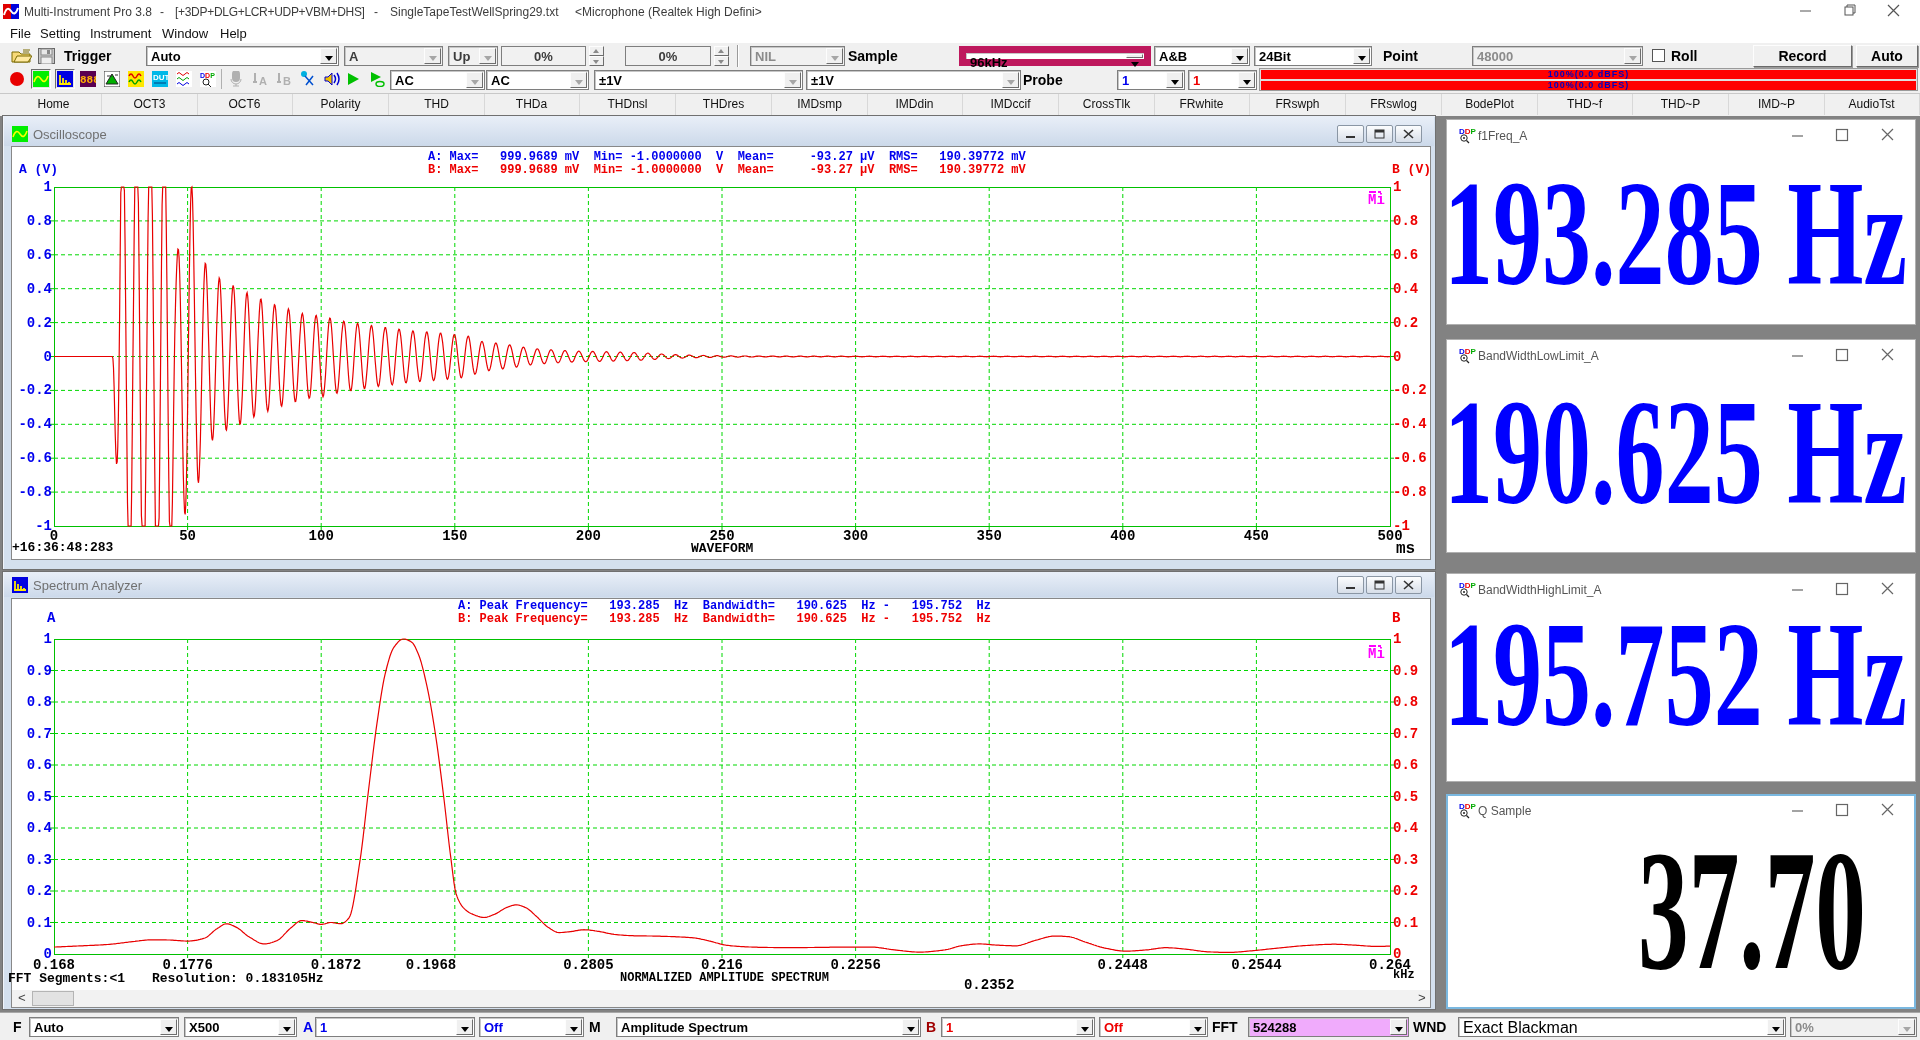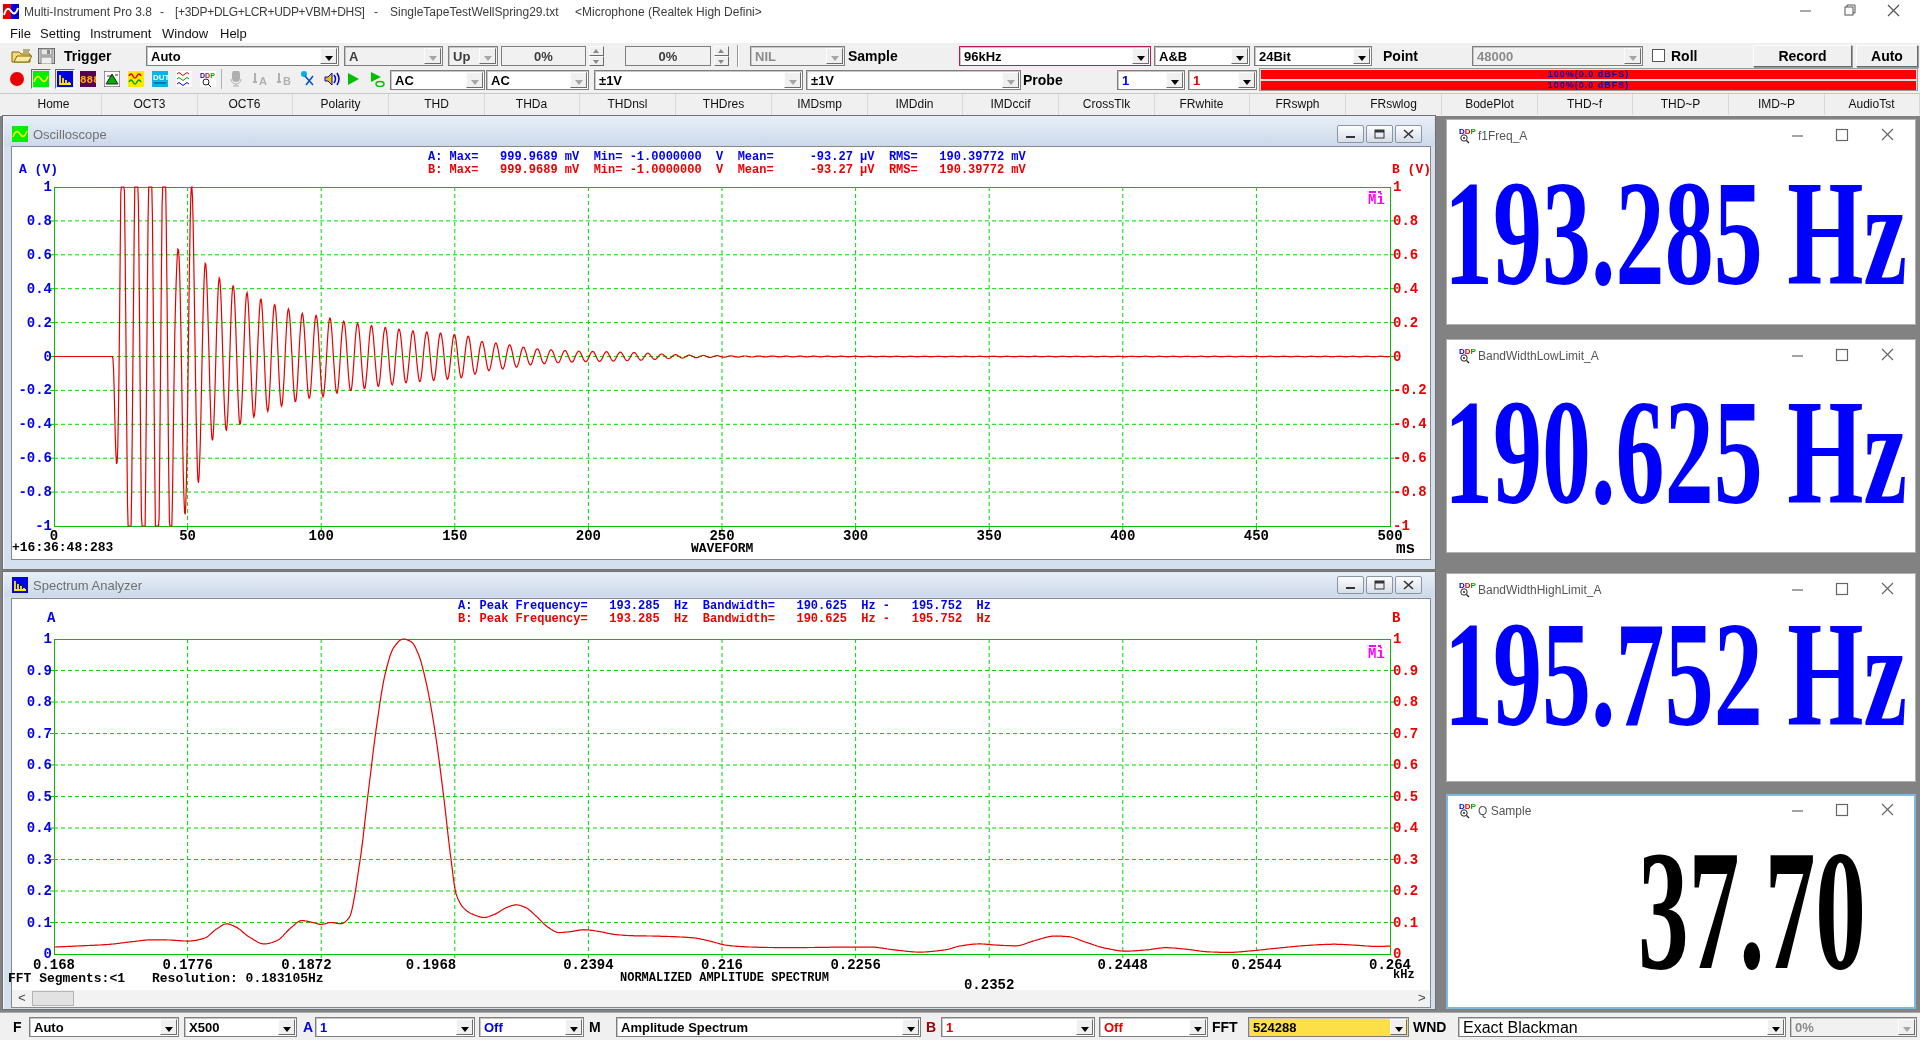--- a/index.html
+++ b/index.html
@@ -78,21 +78,21 @@
   </div>
 <div style="position:absolute;left:737px;top:45px;width:1px;height:22px;background:#9a9a9a;"></div>
 <div style="position:absolute;left:738px;top:45px;width:1px;height:22px;background:#fff;"></div>
 <div style="position:absolute;left:750px;top:46px;width:95px;height:20px;background:#f1f1f1;border:1px solid #7e7e7e;box-shadow:inset 1px 1px 0 #c6c6c6;">
     <div style="position:absolute;left:4px;top:2px;font-size:13px;font-weight:bold;color:#8b8b8b;white-space:pre;line-height:16px;">NIL</div>
     <div style="position:absolute;right:1px;top:1px;bottom:1px;width:17px;background:#f0f0f0;border:1px solid;border-color:#fdfdfd #6d6d6d #6d6d6d #fdfdfd;">
       <div style="position:absolute;left:4px;top:7px;width:0;height:0;border:4px solid transparent;border-top:5px solid #a6a6a6;"></div>
     </div>
   </div>
 <div style="position:absolute;left:848px;top:48px;white-space:pre;font-size:14px;font-weight:bold;">Sample</div>
-<div style="position:absolute;left:959px;top:46px;width:192px;height:20px;background:#fff;border:1px solid #be185d;box-shadow:inset 1px 1px 0 #c6c6c6;">
+<div style="position:absolute;left:959px;top:46px;width:192px;height:20px;background:#fff;border:7px solid #be185d;box-shadow:inset 1px 1px 0 #c6c6c6;">
     <div style="position:absolute;left:4px;top:2px;font-size:13px;font-weight:bold;color:#000;white-space:pre;line-height:16px;">96kHz</div>
     <div style="position:absolute;right:1px;top:1px;bottom:1px;width:17px;background:#f0f0f0;border:1px solid;border-color:#fdfdfd #6d6d6d #6d6d6d #fdfdfd;">
       <div style="position:absolute;left:4px;top:7px;width:0;height:0;border:4px solid transparent;border-top:5px solid #000;"></div>
     </div>
   </div>
 <div style="position:absolute;left:1154px;top:46px;width:96px;height:20px;background:#fff;border:1px solid #7e7e7e;box-shadow:inset 1px 1px 0 #c6c6c6;">
     <div style="position:absolute;left:4px;top:2px;font-size:13px;font-weight:bold;color:#000;white-space:pre;line-height:16px;">A&amp;B</div>
     <div style="position:absolute;right:1px;top:1px;bottom:1px;width:17px;background:#f0f0f0;border:1px solid;border-color:#fdfdfd #6d6d6d #6d6d6d #fdfdfd;">
       <div style="position:absolute;left:4px;top:7px;width:0;height:0;border:4px solid transparent;border-top:5px solid #000;"></div>
     </div>
@@ -460,23 +460,23 @@
 <div style="position:absolute;left:0px;top:851.5px;white-space:pre;font-family:'Liberation Mono',monospace;font-weight:bold;font-size:14px;color:#0000ee;"><div style="width:52px;text-align:right;">0.3</div></div>
 <div style="position:absolute;left:1393px;top:851.5px;white-space:pre;font-family:'Liberation Mono',monospace;font-weight:bold;font-size:14px;color:#ee0000;">0.3</div>
 <div style="position:absolute;left:0px;top:883.0px;white-space:pre;font-family:'Liberation Mono',monospace;font-weight:bold;font-size:14px;color:#0000ee;"><div style="width:52px;text-align:right;">0.2</div></div>
 <div style="position:absolute;left:1393px;top:883.0px;white-space:pre;font-family:'Liberation Mono',monospace;font-weight:bold;font-size:14px;color:#ee0000;">0.2</div>
 <div style="position:absolute;left:0px;top:914.5px;white-space:pre;font-family:'Liberation Mono',monospace;font-weight:bold;font-size:14px;color:#0000ee;"><div style="width:52px;text-align:right;">0.1</div></div>
 <div style="position:absolute;left:1393px;top:914.5px;white-space:pre;font-family:'Liberation Mono',monospace;font-weight:bold;font-size:14px;color:#ee0000;">0.1</div>
 <div style="position:absolute;left:0px;top:946.0px;white-space:pre;font-family:'Liberation Mono',monospace;font-weight:bold;font-size:14px;color:#0000ee;"><div style="width:52px;text-align:right;">0</div></div>
 <div style="position:absolute;left:1393px;top:946.0px;white-space:pre;font-family:'Liberation Mono',monospace;font-weight:bold;font-size:14px;color:#ee0000;">0</div>
 <div style="position:absolute;left:14.0px;top:957px;white-space:pre;font-family:'Liberation Mono',monospace;font-weight:bold;font-size:14px;color:#000;"><div style="width:80px;text-align:center;">0.168</div></div>
 <div style="position:absolute;left:147.6px;top:957px;white-space:pre;font-family:'Liberation Mono',monospace;font-weight:bold;font-size:14px;color:#000;"><div style="width:80px;text-align:center;">0.1776</div></div>
-<div style="position:absolute;left:281.2px;top:957px;white-space:pre;font-family:'Liberation Mono',monospace;font-weight:bold;font-size:14px;color:#000;"><div style="width:80px;text-align:left;">0.1872</div></div>
+<div style="position:absolute;left:281.2px;top:957px;white-space:pre;font-family:'Liberation Mono',monospace;font-weight:bold;font-size:14px;color:#000;"><div style="width:80px;text-align:right;">0.1872</div></div>
 <div style="position:absolute;left:391px;top:957px;white-space:pre;font-family:'Liberation Mono',monospace;font-weight:bold;font-size:14px;color:#000;"><div style="width:80px;text-align:center;">0.1968</div></div>
-<div style="position:absolute;left:548.4px;top:957px;white-space:pre;font-family:'Liberation Mono',monospace;font-weight:bold;font-size:14px;color:#000;"><div style="width:80px;text-align:center;">0.2394</div></div>
+<div style="position:absolute;left:548.4px;top:957px;white-space:pre;font-family:'Liberation Mono',monospace;font-weight:bold;font-size:14px;color:#000;"><div style="width:80px;text-align:center;">0.2805</div></div>
 <div style="position:absolute;left:682.0px;top:957px;white-space:pre;font-family:'Liberation Mono',monospace;font-weight:bold;font-size:14px;color:#000;"><div style="width:80px;text-align:center;">0.216</div></div>
 <div style="position:absolute;left:815.6px;top:957px;white-space:pre;font-family:'Liberation Mono',monospace;font-weight:bold;font-size:14px;color:#000;"><div style="width:80px;text-align:center;">0.2256</div></div>
 <div style="position:absolute;left:949.2px;top:957px;white-space:pre;font-family:'Liberation Mono',monospace;font-weight:bold;font-size:14px;color:#000;margin-top:20px;"><div style="width:80px;text-align:center;">0.2352</div></div>
 <div style="position:absolute;left:1082.8px;top:957px;white-space:pre;font-family:'Liberation Mono',monospace;font-weight:bold;font-size:14px;color:#000;"><div style="width:80px;text-align:center;">0.2448</div></div>
 <div style="position:absolute;left:1216.4px;top:957px;white-space:pre;font-family:'Liberation Mono',monospace;font-weight:bold;font-size:14px;color:#000;"><div style="width:80px;text-align:center;">0.2544</div></div>
 <div style="position:absolute;left:1350.0px;top:957px;white-space:pre;font-family:'Liberation Mono',monospace;font-weight:bold;font-size:14px;color:#000;"><div style="width:80px;text-align:center;">0.264</div></div>
 <div style="position:absolute;left:1393px;top:968px;white-space:pre;font-family:'Liberation Mono',monospace;font-weight:bold;font-size:12px;color:#000;">kHz</div>
 <div style="position:absolute;left:8px;top:971px;white-space:pre;font-family:'Liberation Mono',monospace;font-weight:bold;font-size:13px;color:#000;">FFT Segments:&lt;1</div>
 <div style="position:absolute;left:152px;top:971px;white-space:pre;font-family:'Liberation Mono',monospace;font-weight:bold;font-size:13px;color:#000;">Resolution: 0.183105Hz</div>
 <div style="position:absolute;left:620px;top:971px;white-space:pre;font-family:'Liberation Mono',monospace;font-weight:bold;font-size:12px;color:#000;">NORMALIZED AMPLITUDE SPECTRUM</div>
@@ -596,21 +596,21 @@
       <div style="position:absolute;left:4px;top:7px;width:0;height:0;border:4px solid transparent;border-top:5px solid #000;"></div>
     </div>
   </div>
 <div style="position:absolute;left:1099px;top:1017px;width:109px;height:20px;background:#fff;border:1px solid #7e7e7e;box-shadow:inset 1px 1px 0 #c6c6c6;">
     <div style="position:absolute;left:4px;top:2px;font-size:13px;font-weight:bold;color:#ee0000;white-space:pre;line-height:16px;">Off</div>
     <div style="position:absolute;right:1px;top:1px;bottom:1px;width:17px;background:#f0f0f0;border:1px solid;border-color:#fdfdfd #6d6d6d #6d6d6d #fdfdfd;">
       <div style="position:absolute;left:4px;top:7px;width:0;height:0;border:4px solid transparent;border-top:5px solid #000;"></div>
     </div>
   </div>
 <div style="position:absolute;left:1212px;top:1019px;white-space:pre;font-size:14px;font-weight:bold;">FFT</div>
-<div style="position:absolute;left:1248px;top:1017px;width:161px;height:20px;background:#fde047;border:1px solid #7e7e7e;box-shadow:inset 1px 1px 0 #c6c6c6;">
+<div style="position:absolute;left:1248px;top:1017px;width:161px;height:20px;background:#f0abfc;border:1px solid #7e7e7e;box-shadow:inset 1px 1px 0 #c6c6c6;">
     <div style="position:absolute;left:4px;top:2px;font-size:13px;font-weight:bold;color:#000;white-space:pre;line-height:16px;">524288</div>
     <div style="position:absolute;right:1px;top:1px;bottom:1px;width:17px;background:#f0f0f0;border:1px solid;border-color:#fdfdfd #6d6d6d #6d6d6d #fdfdfd;">
       <div style="position:absolute;left:4px;top:7px;width:0;height:0;border:4px solid transparent;border-top:5px solid #000;"></div>
     </div>
   </div>
 <div style="position:absolute;left:1413px;top:1019px;white-space:pre;font-size:14px;font-weight:bold;">WND</div>
 <div style="position:absolute;left:1458px;top:1017px;width:328px;height:20px;background:#fff;border:1px solid #7e7e7e;box-shadow:inset 1px 1px 0 #c6c6c6;">
     <div style="position:absolute;left:4px;top:2px;font-size:16px;font-weight:normal;color:#000;white-space:pre;line-height:16px;">Exact Blackman</div>
     <div style="position:absolute;right:1px;top:1px;bottom:1px;width:17px;background:#f0f0f0;border:1px solid;border-color:#fdfdfd #6d6d6d #6d6d6d #fdfdfd;">
       <div style="position:absolute;left:4px;top:7px;width:0;height:0;border:4px solid transparent;border-top:5px solid #000;"></div>

